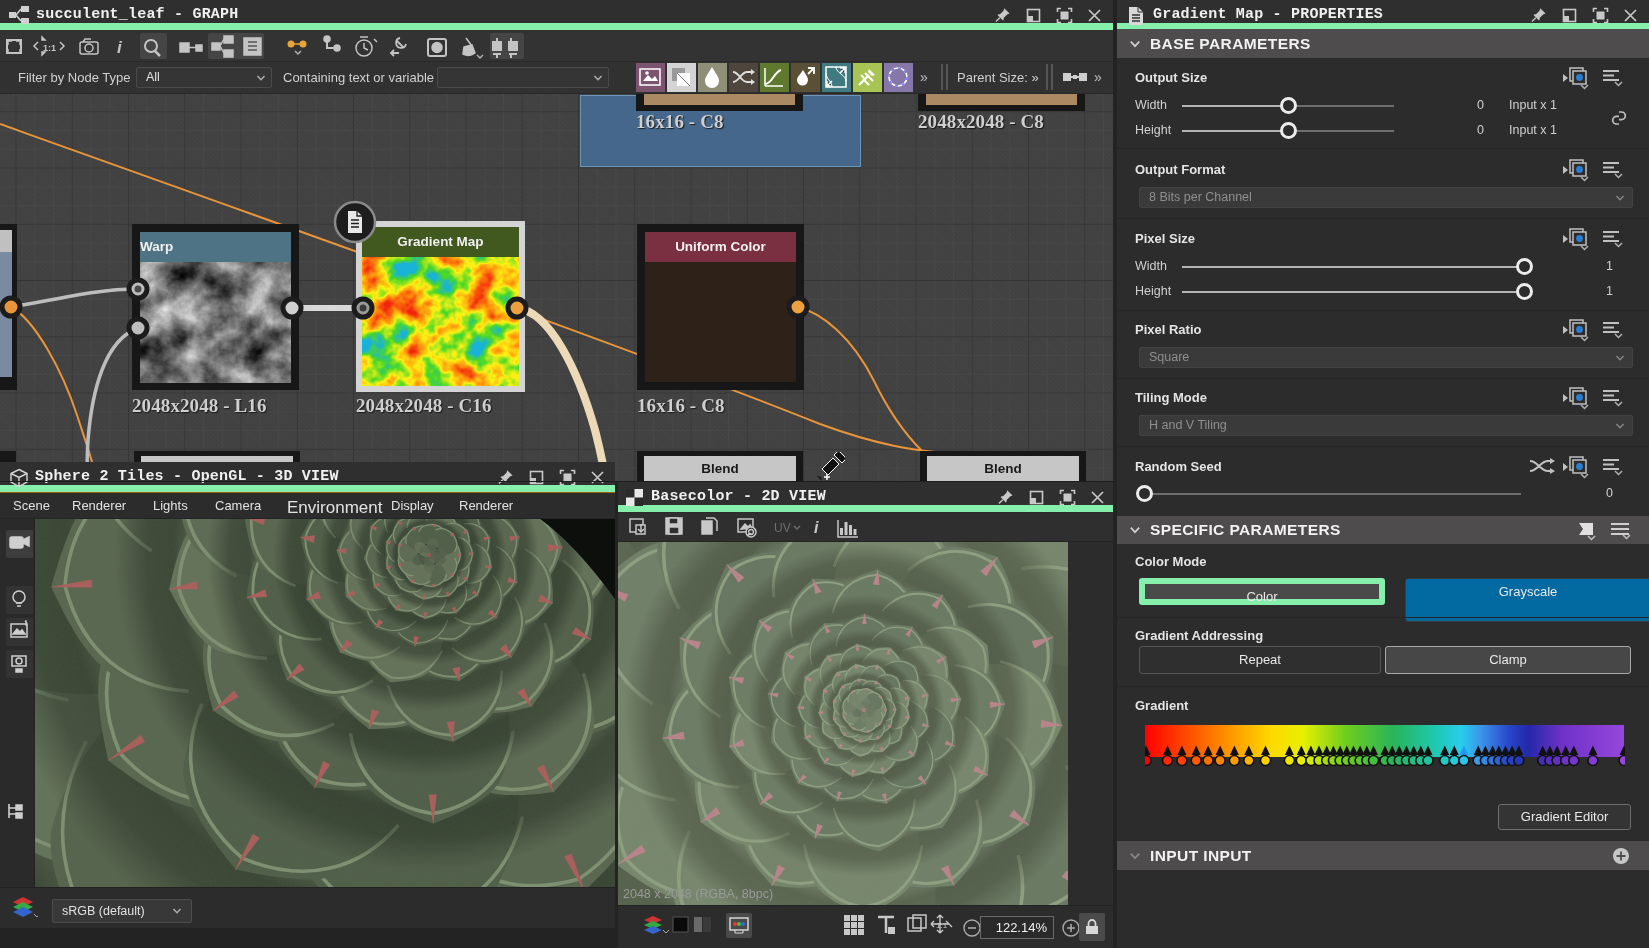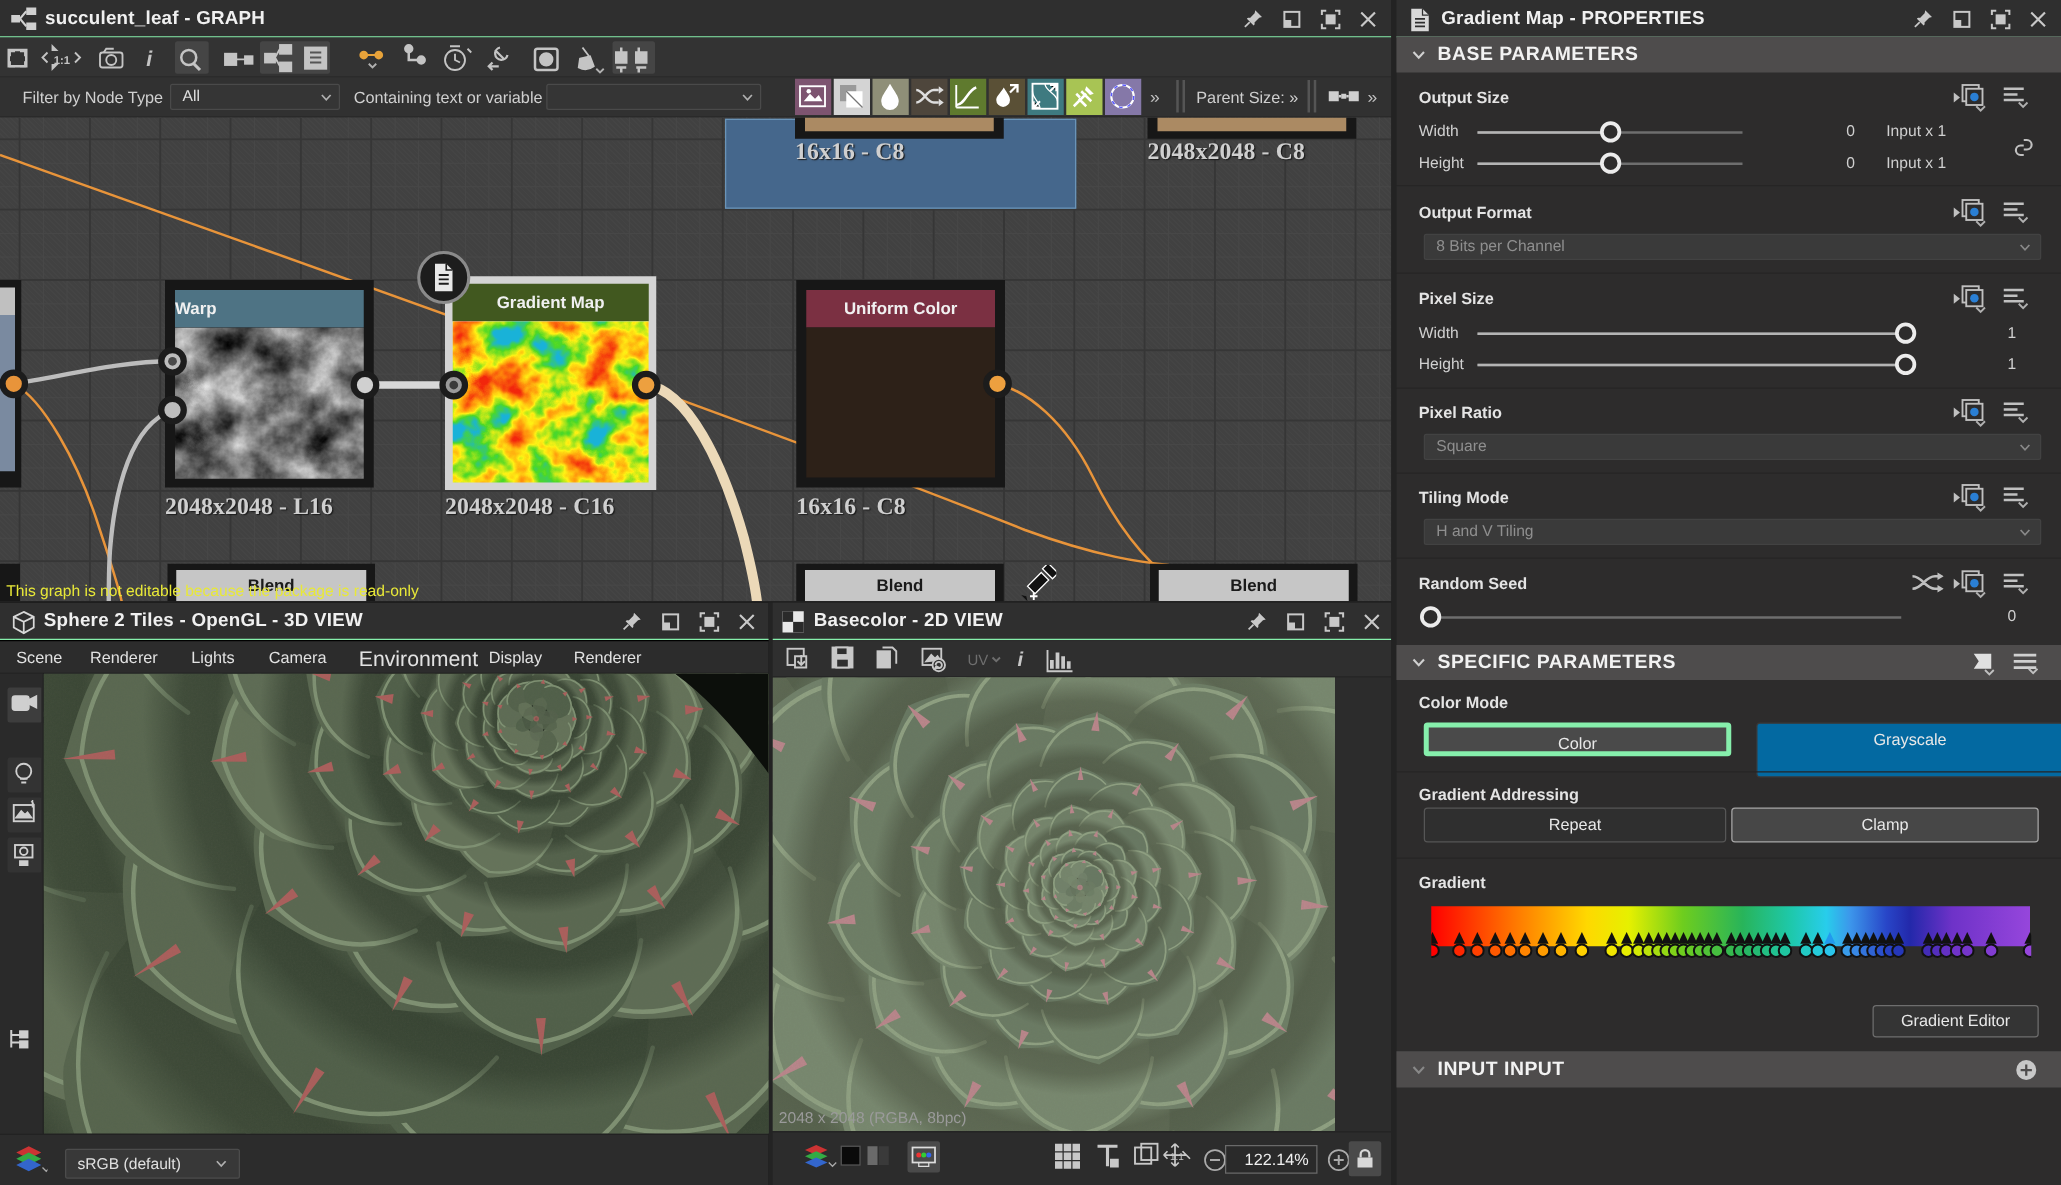--- a/index.html
+++ b/index.html
@@ -1,18 +1,18 @@
 <!DOCTYPE html>
 <html><head><meta charset="utf-8">
 <style>
 * { margin:0; padding:0; box-sizing:border-box; }
 body { width:1649px; height:948px; background:#232323; font-family:"Liberation Sans", sans-serif;
   overflow:hidden; position:relative; color:#d8d8d8; }
 .panel { position:absolute; background:#2e2e2e; }
-.tbar { position:absolute; left:0; right:0; top:0; height:30px; background:#2f2f2f; border-bottom:1px solid #86efac;}
+.tbar { position:absolute; left:0; right:0; top:0; height:30px; background:#2f2f2f; border-bottom:7px solid #86efac;font-family:Liberation Mono, monospace;}
 .tbar .tt { position:absolute; top:6px; font-size:15px; font-weight:bold; color:#f0f0f0; letter-spacing:0.2px;}
 .ab { position:absolute; }
 .lbl { position:absolute; font-weight:bold; color:#e4e4e4; font-size:13px; }
 .txt { position:absolute; color:#d0d0d0; font-size:12.5px; }
 .node-label { position:absolute; font-weight:bold; color:#cfcfcf; font-size:19px; 
   font-family:"Liberation Serif", serif; text-shadow: 1px 1px 1px #1a1a1a; letter-spacing:0.1px;}
 .dd { position:absolute; height:21px; background:#3a3a3a; border:1px solid #424242; border-radius:2px;
   color:#8f8f8f; font-size:12.5px; line-height:19px; padding-left:9px;}
 .btn { position:absolute; border-radius:3px; font-size:13px; color:#e8e8e8; text-align:center; }
 .sect { position:absolute; left:0; right:0; height:29px; background:#4e4c4c; color:#f2f2f2;
@@ -271,21 +271,21 @@
 </svg>
       <span class="ab" style="left:5px;top:372px;color:#e8e838;font-size:12.5px">This graph is not editable because the package is read-only</span>
       <svg class="ab" style="left:815px;top:358px" width="30" height="30" viewBox="0 0 30 30">
 <path d="M2 24 l4 1 1 4 -5 -5z" fill="#111"></path>
 <path d="M18 6 l6 6 -11 11 -6 -6z" fill="#111" stroke="#fff" stroke-width="1"></path>
 <path d="M19 3 l8 8 3 -3 a2 2 0 0 0 0 -3 l-5 -5 a2 2 0 0 0 -3 0z" fill="#111" stroke="#fff" stroke-width="1"></path>
 <path d="M9 25 h6 M12 22 v6" stroke="#fff" stroke-width="1.5"></path>
       </svg>
     </div>
   </div>
-<div class="panel" style="left:0;top:482px;width:615px;height:466px;background:#000000">
+<div class="panel" style="left:0;top:462px;width:615px;height:466px;background:#a16207">
     <div class="tbar">
       <span class="tt" style="left:35px">Sphere 2 Tiles - OpenGL - 3D VIEW</span>
     </div>
     <svg style="position:absolute;left:9px;top:6px" width="20" height="20" viewBox="0 0 20 20">
 <g fill="none" stroke="#d8d8d8" stroke-width="1.4">
 <path d="M10 1.5 L18 5.5 V14 L10 18.5 L2 14 V5.5 Z"></path>
         <path d="M2 5.5 L10 9.5 L18 5.5 M10 9.5 V18.5"></path>
       </g>
     </svg>
     <svg style="position:absolute;left:498px;top:7px" width="16" height="16" viewBox="0 0 16 16">
@@ -1474,21 +1474,21 @@
     </svg>
     <svg style="position:absolute;left:458px;top:520px" width="24" height="22" viewBox="0 0 24 22">
 <path d="M3 2 h12 v14 l-6 -4 -6 4z" fill="#e0e0e0" transform="rotate(90 10 10)"></path>
 <path d="M13 16 l3.5 3.5 3.5 -3.5" stroke="#c0c0c0" stroke-width="1.5" fill="none"></path>
     </svg>
     <svg style="position:absolute;left:492px;top:520px" width="26" height="22" viewBox="0 0 26 22">
 <path d="M2 4 h18 M2 9 h18 M2 14 h18" stroke="#d0d0d0" stroke-width="2.2" fill="none"></path>
 <path d="M14 15 l3.5 3.5 3.5 -3.5" stroke="#c0c0c0" stroke-width="1.5" fill="none"></path>
     </svg>
     <span class="lbl" style="left:18px;top:554px">Color Mode</span>
-    <div class="btn" style="left:22px;top:578px;width:246px;height:27px;background:#4a4a4a;border:4px solid #86efac;line-height:25px">Color</div>
+    <div class="btn" style="left:22px;top:578px;width:246px;height:27px;background:#4a4a4a;border:6px solid #86efac;line-height:25px">Color</div>
     <div class="btn" style="left:288px;top:578px;width:246px;height:44px;background:#0369a1;border:1px solid #3a3a3a;line-height:25px">Grayscale</div>
     <div class="ab" style="left:0;top:617px;width:532px;height:1px;background:#262525"></div>
     <span class="lbl" style="left:18px;top:628px">Gradient Addressing</span>
     <div class="btn" style="left:22px;top:646px;width:242px;height:28px;background:#2f2f2f;border:1px solid #565656;line-height:26px">Repeat</div>
     <div class="btn" style="left:268px;top:646px;width:246px;height:28px;background:#474747;border:1px solid #a8a8a8;line-height:26px">Clamp</div>
     <div class="ab" style="left:0;top:686px;width:532px;height:1px;background:#262525"></div>
     <span class="lbl" style="left:18px;top:698px">Gradient</span>
     <div class="ab" style="left:28px;top:725px;width:479px;height:32px;background:linear-gradient(90deg, #f00 0%, #ff7800 14%, #ffd800 26%, #e6f000 33%, #6ecd1e 42%, #28b45a 52%, #1ec8aa 60%, #28cdeb 66%, #3c96eb 70%, #2846c8 76%, #2328aa 80%, #6e32c8 87%, #9646dc 100%)"></div>
     <svg width="480" height="26" viewBox="0 0 480 26" style="position:absolute;left:28px;top:744px">
       <path d="M-3.5 11 L1.0 1.5 L5.5 11 Z" fill="#111"></path>

